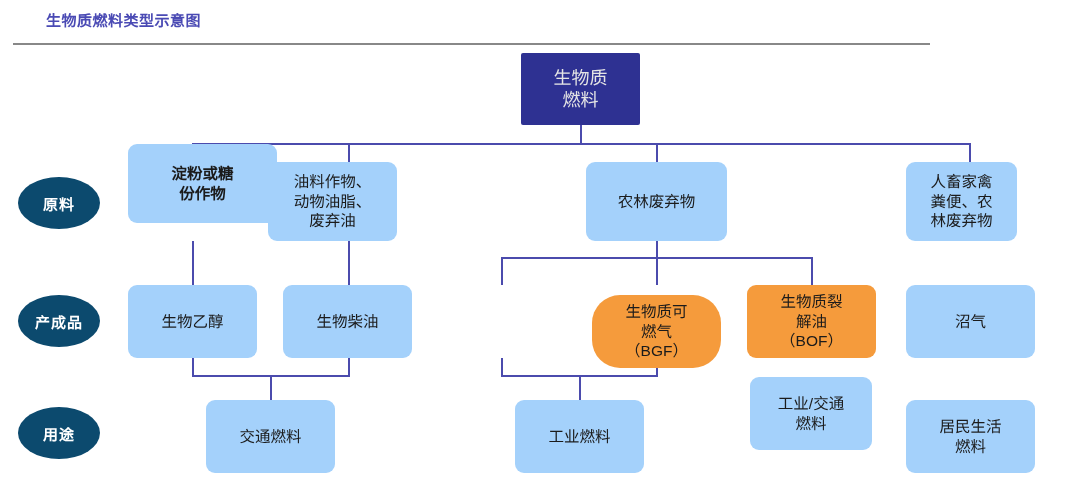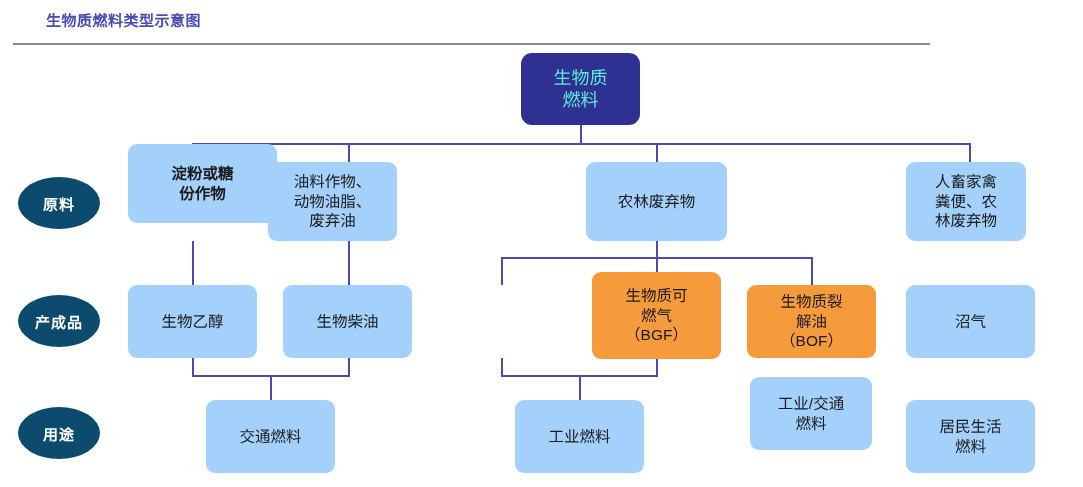--- a/index.html
+++ b/index.html
@@ -45,23 +45,23 @@
     align-items: center;
     justify-content: center;
     text-align: center;
     border-radius: 9px;
     line-height: 1.25;
     white-space: pre-line;
     z-index: 3;
   }
   .node.root {
     background: #2e3192;
-    color: #5eead4;
+    color: #e5e5e5;
     font-size: 18px;
-    border-radius: 11px;
+    border-radius: 2px;
   }
   .node.blue {
     background: #a4d1fb;
     color: #1b1b1b;
     font-size: 15.5px;
   }
   .node.orange {
     background: #f59b3c;
     color: #1b1b1b;
     font-size: 15.5px;
@@ -129,27 +129,27 @@
   <div class="row-label" style="left:18px; top:177px; width:82px; height:52px;">原料</div>
   <div class="row-label" style="left:18px; top:295px; width:82px; height:52px;">产成品</div>
   <div class="row-label" style="left:18px; top:407px; width:82px; height:52px;">用途</div>
 
   <div class="node blue" style="left:128px; top:144px; width:149px; height:79px;font-weight:bold;">淀粉或糖
 份作物</div>
   <div class="node blue" style="left:268px; top:162px; width:129px; height:79px;">油料作物、
 动物油脂、
 废弃油</div>
   <div class="node blue" style="left:586px; top:162px; width:141px; height:79px;">农林废弃物</div>
-  <div class="node blue" style="left:906px; top:162px; width:120px; height:79px;">人畜家禽
+  <div class="node blue" style="left:906px; top:162px; width:111px; height:79px;">人畜家禽
 粪便、农
 林废弃物</div>
 
   <div class="node blue" style="left:128px; top:285px; width:129px; height:73px;">生物乙醇</div>
   <div class="node blue" style="left:283px; top:285px; width:129px; height:73px;">生物柴油</div>
-  <div class="node orange" style="left:592px; top:272px; width:129px; height:87px;">生物质可
+  <div class="node orange" style="left:592px; top:295px; width:129px; height:73px;border-radius:28px;">生物质可
 燃气
 （BGF）</div>
   <div class="node orange" style="left:747px; top:285px; width:129px; height:73px;">生物质裂
 解油
 （BOF）</div>
   <div class="node blue" style="left:906px; top:285px; width:129px; height:73px;">沼气</div>
 
   <div class="node blue" style="left:206px; top:400px; width:129px; height:73px;">交通燃料</div>
   <div class="node blue" style="left:515px; top:400px; width:129px; height:73px;">工业燃料</div>
   <div class="node blue" style="left:750px; top:377px; width:122px; height:73px;">工业/交通

